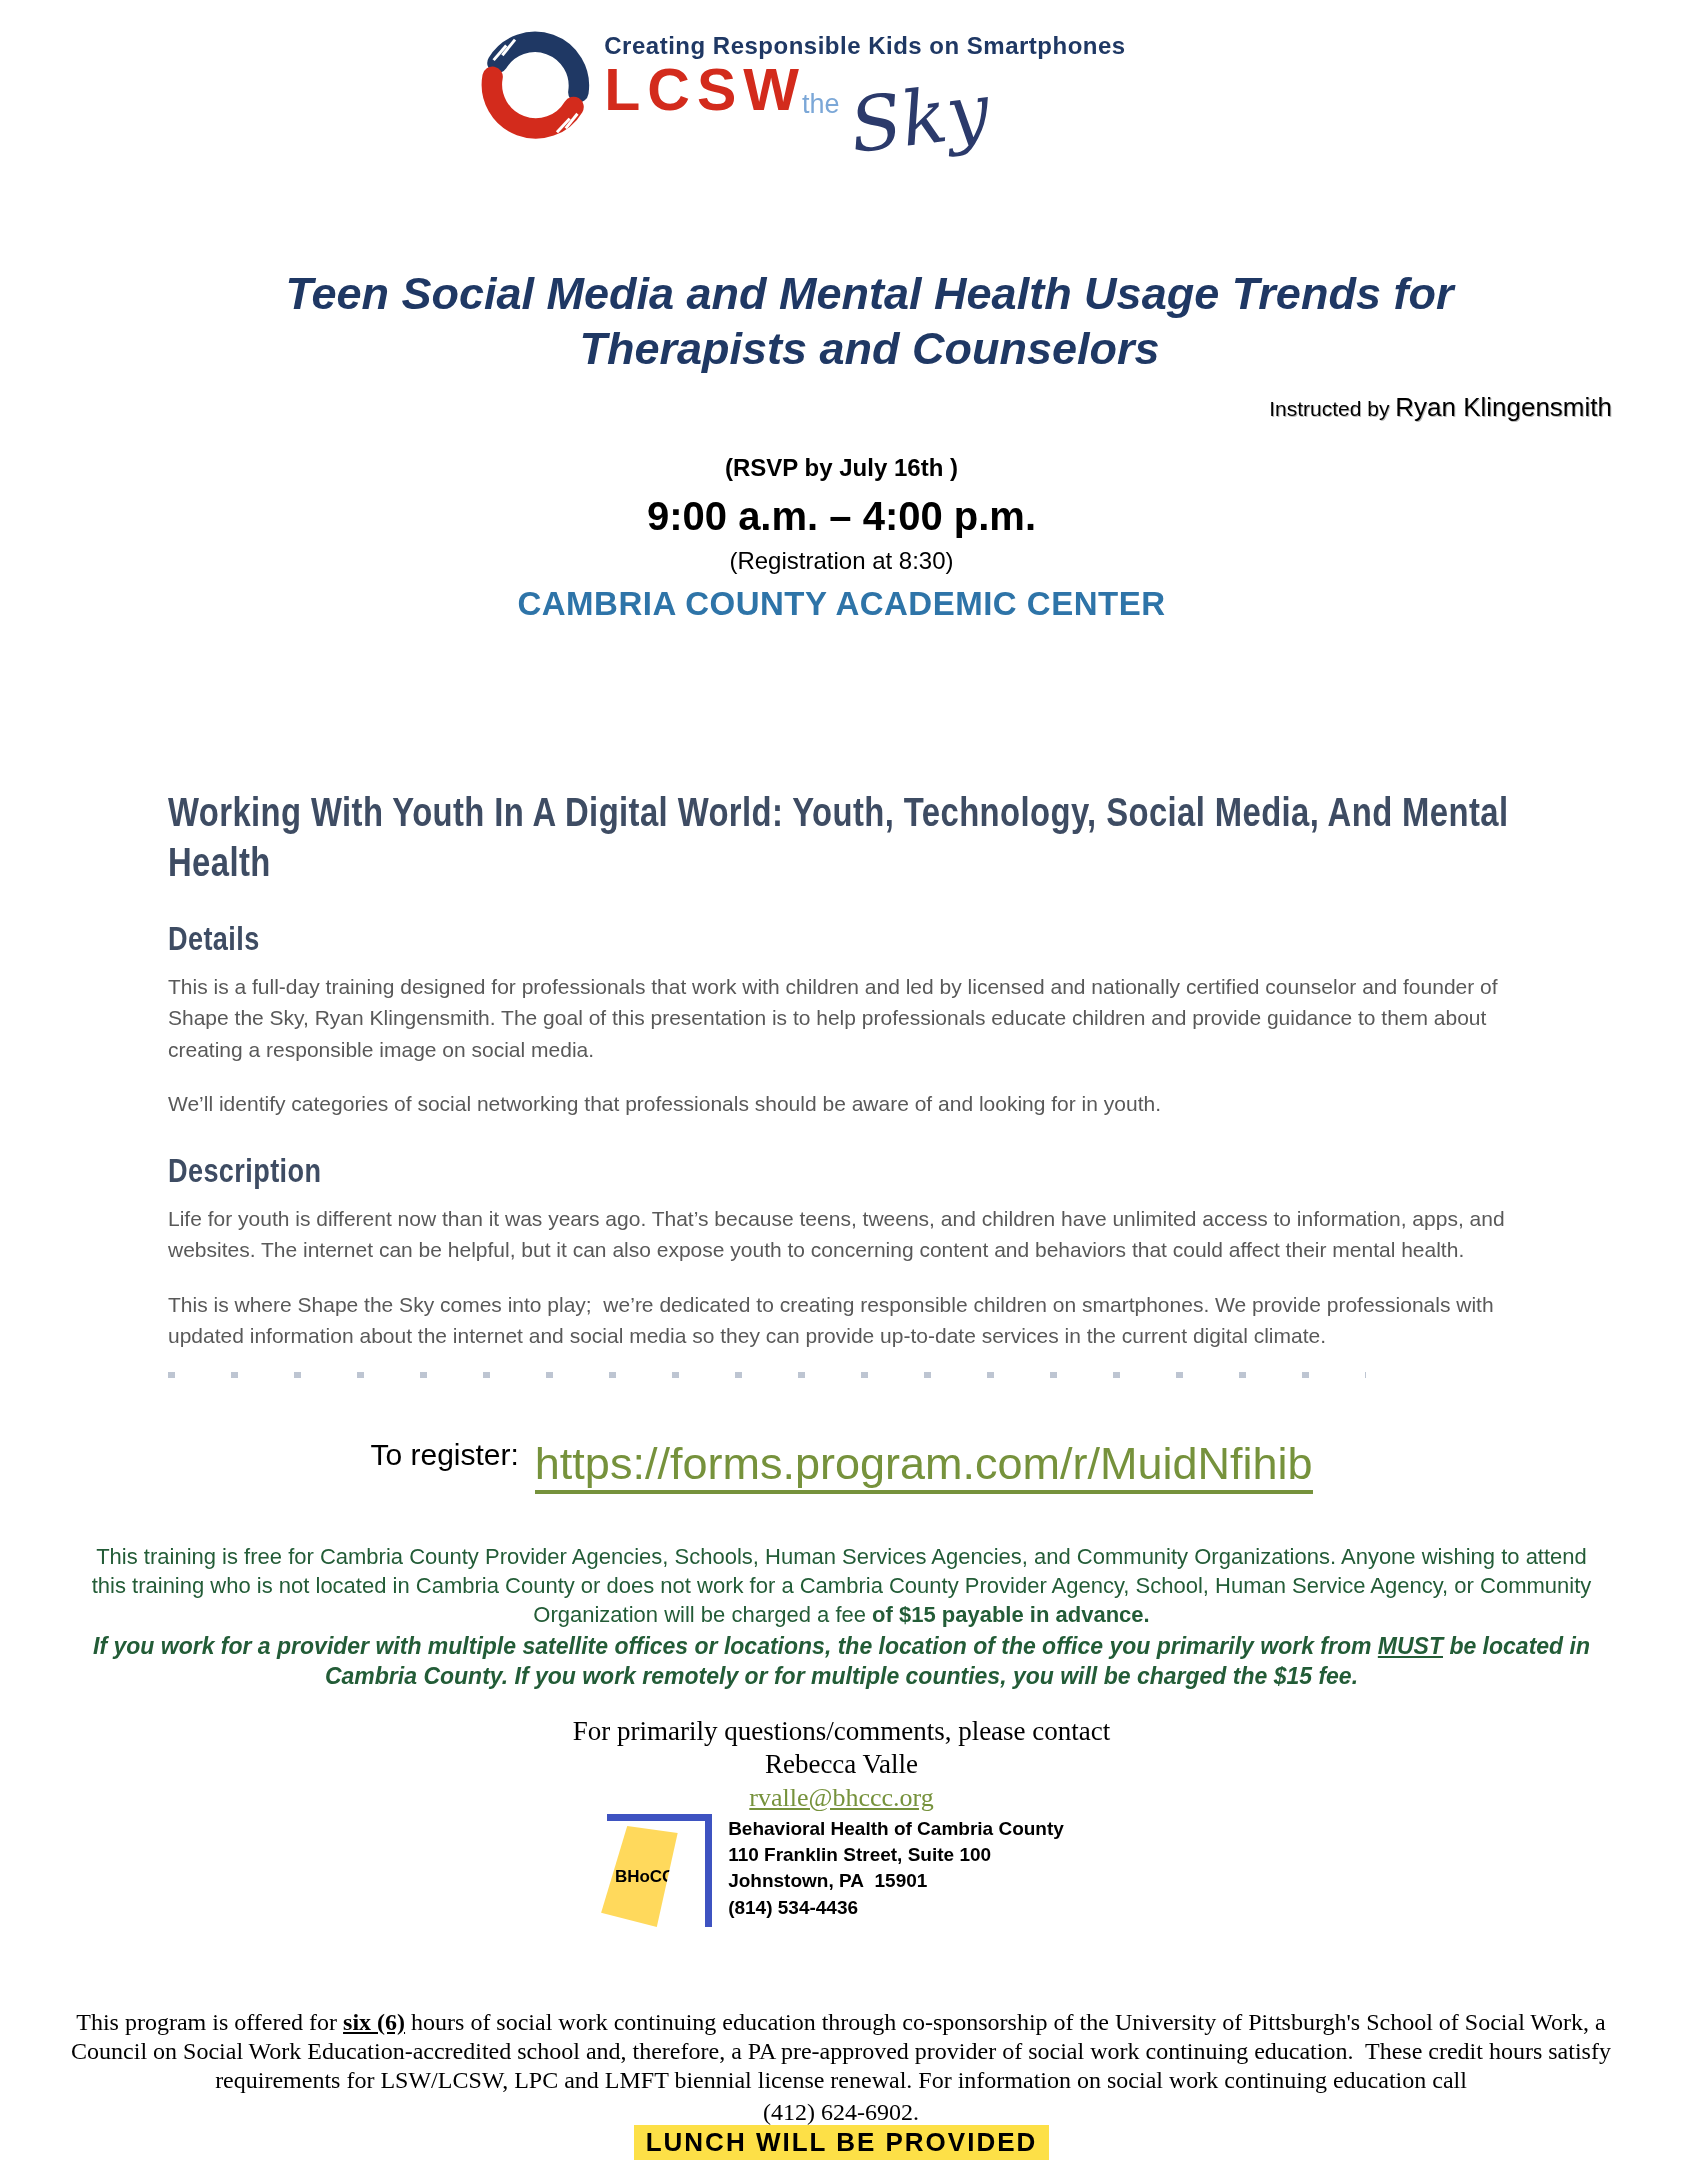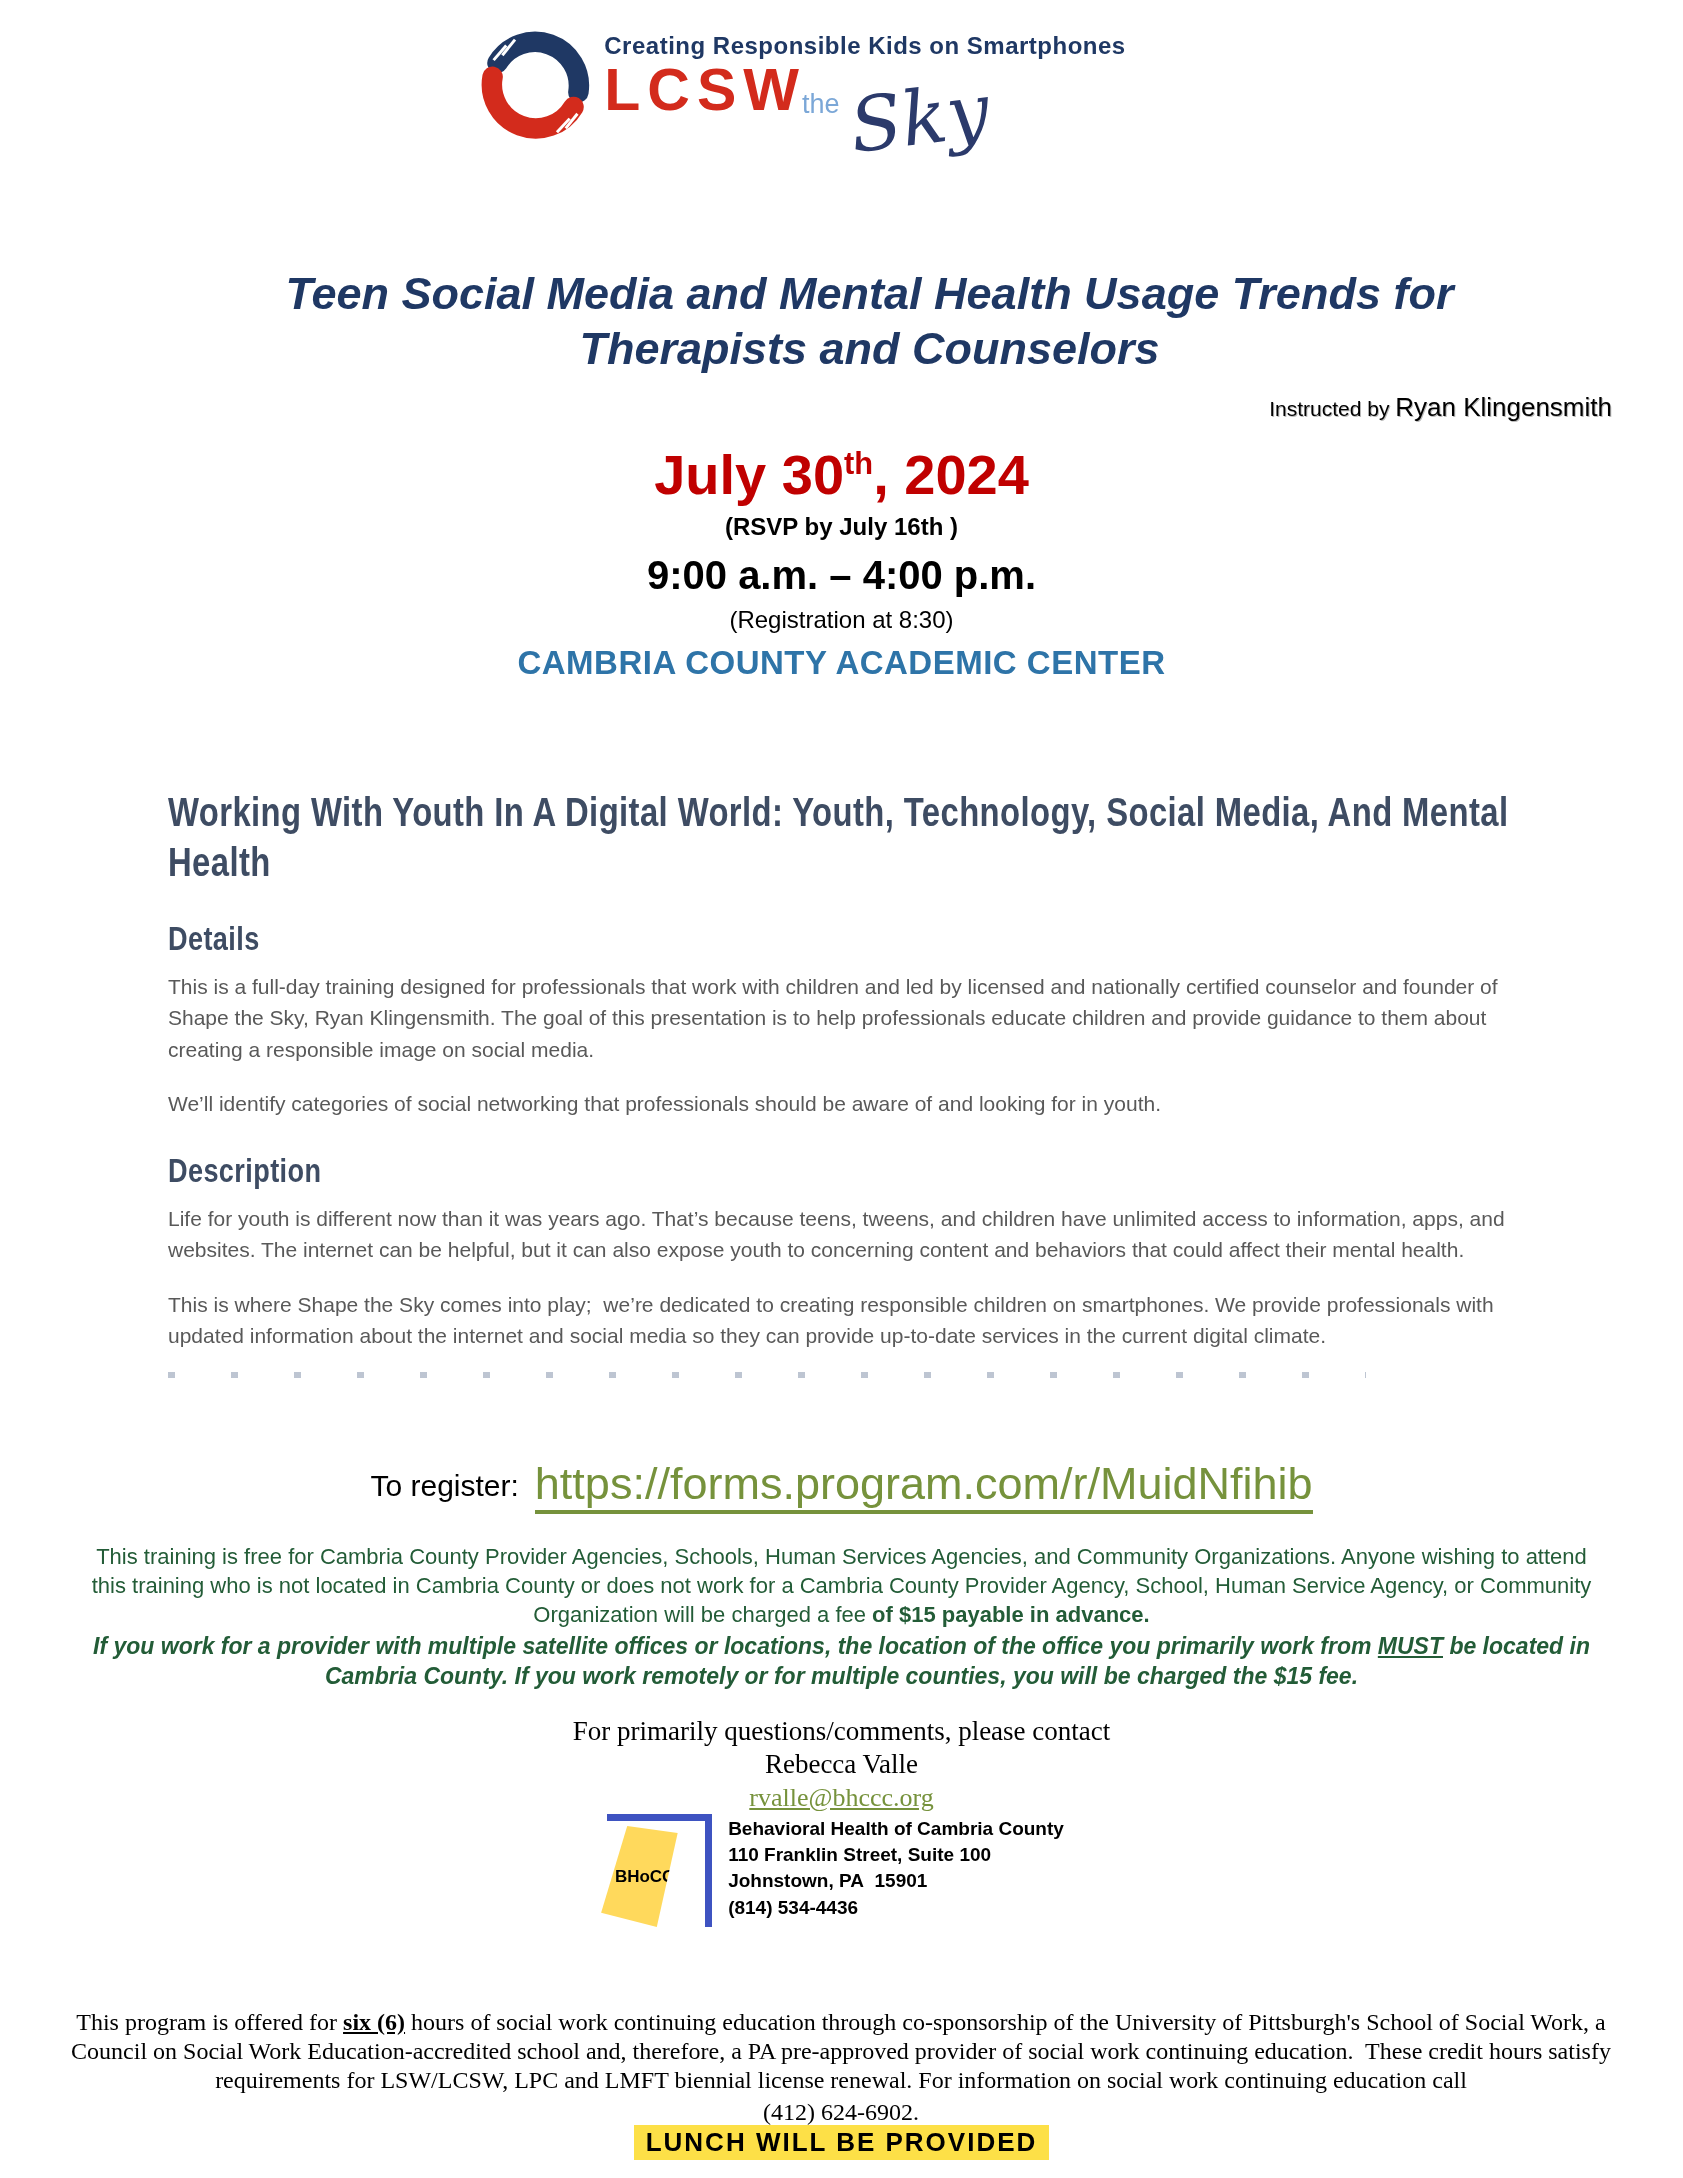--- a/index.html
+++ b/index.html
@@ -40,21 +40,21 @@
   .session{position:absolute;top:787px;left:168px;width:1346px;}
   .condensed{transform:scaleX(.82);transform-origin:left top;}
   .session h1{width:1643px;font-size:40px;font-weight:bold;color:#3E4C63;line-height:1.26;margin:0;letter-spacing:0.5px;}
   .session h2{font-size:33px;font-weight:bold;color:#3E4C63;margin:0;margin-top:32px;letter-spacing:0.5px;}
   .session p{font-size:21px;color:#595959;line-height:1.5;margin:0;margin-top:13px;width:1346px;}
   .session p.second{margin-top:23px;}
   .clip-fragment{margin-top:20px;height:6px;width:1198px;opacity:.55;
     background:repeating-linear-gradient(90deg,#8896ad 0 7px,transparent 7px 63px);}
 
   
-  .register-row{position:absolute;top:1438px;left:0;width:100%;display:flex;justify-content:center;align-items:center;gap:16px;margin-top:20px;}
+  .register-row{position:absolute;top:1438px;left:0;width:100%;display:flex;justify-content:center;align-items:flex-start;gap:16px;}
   .register-label{font-size:30px;color:#000;}
   .register-link{font-size:45px;color:#76923C;text-decoration:none;border-bottom:4px solid #76923C;line-height:1.15;cursor:pointer;}
 
   
   .policy{position:absolute;top:1542px;left:89px;width:1505px;text-align:center;color:#235C37;}
   .policy .p1{font-size:22px;line-height:1.32;}
   .policy .p1 b{font-weight:bold;}
   .policy .p2{font-size:23px;line-height:1.32;font-weight:bold;font-style:italic;margin-top:2px;}
   .policy .p2 u{text-decoration:underline;}
 
@@ -112,23 +112,20 @@
   <h1 class="title">
     <div>Teen Social Media and Mental Health Usage Trends for</div>
     <div>Therapists and Counselors</div>
   </h1>
 
   <div class="instructor">
     <span class="pre">Instructed by </span><span class="name">Ryan Klingensmith</span>
   </div>
 
   <div class="date-block">
-    <div class="date-line">
-      <span>July 30</span><sup>th</sup><span>, 2024</span>
-    </div>
     <div class="rsvp">(RSVP by July 16th )</div>
     <div class="time">9:00 a.m. – 4:00 p.m.</div>
     <div class="registration">(Registration at 8:30)</div>
     <div class="venue">CAMBRIA COUNTY ACADEMIC CENTER</div>
   </div>
 
   <section class="session">
     <h1 class="condensed">Working With Youth In A Digital World: Youth, Technology, Social Media, And Mental Health</h1>
     <h2 class="condensed">Details</h2>
     <p>This is a full-day training designed for professionals that work with children and led by licensed and nationally certified counselor and founder of Shape the Sky, Ryan Klingensmith. The goal of this presentation is to help professionals educate children and provide guidance to them about creating a responsible image on social media.</p>

